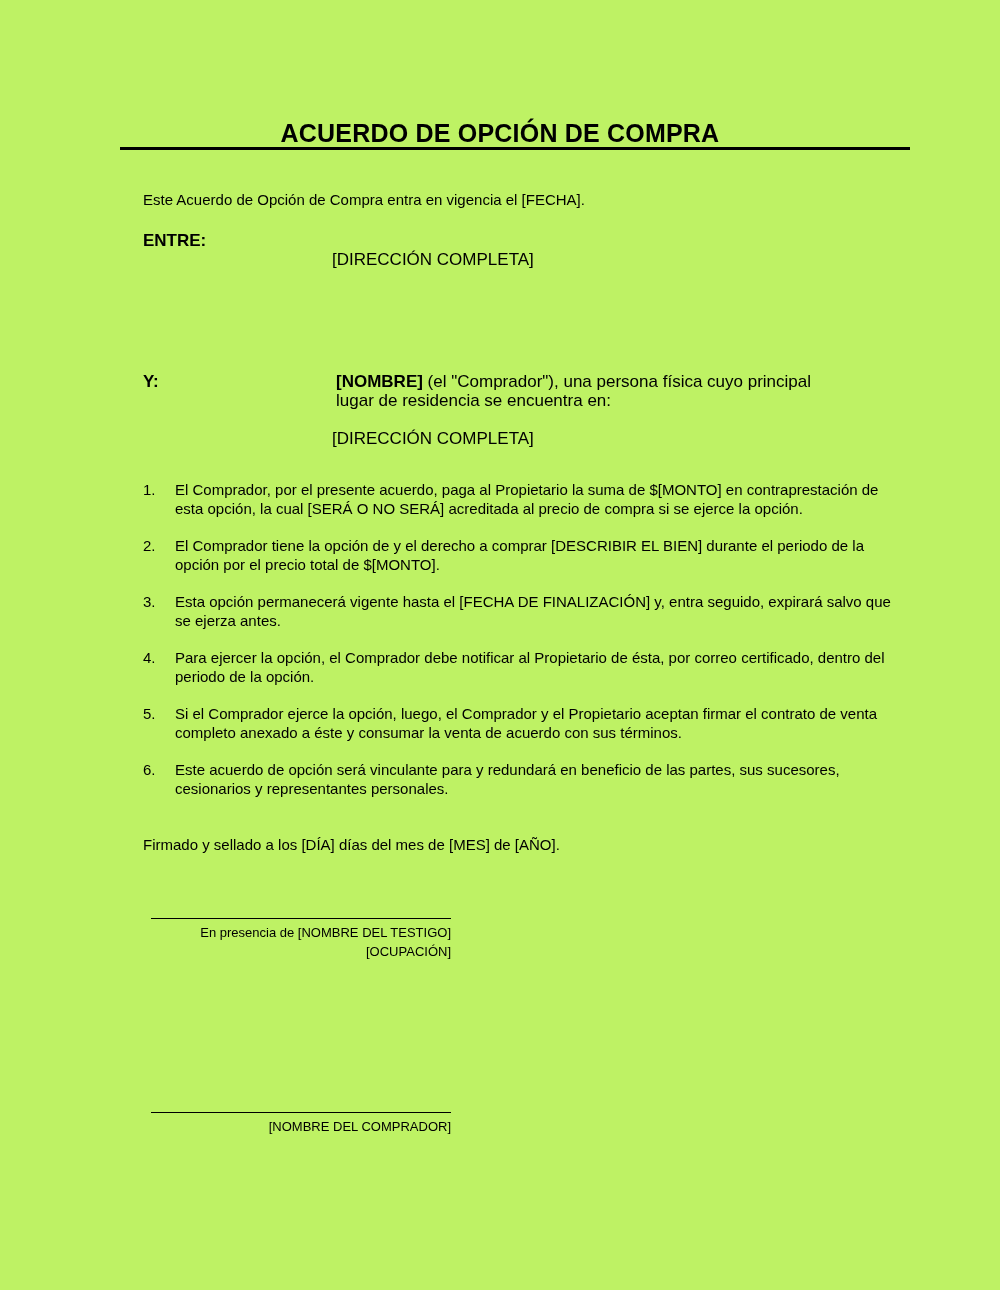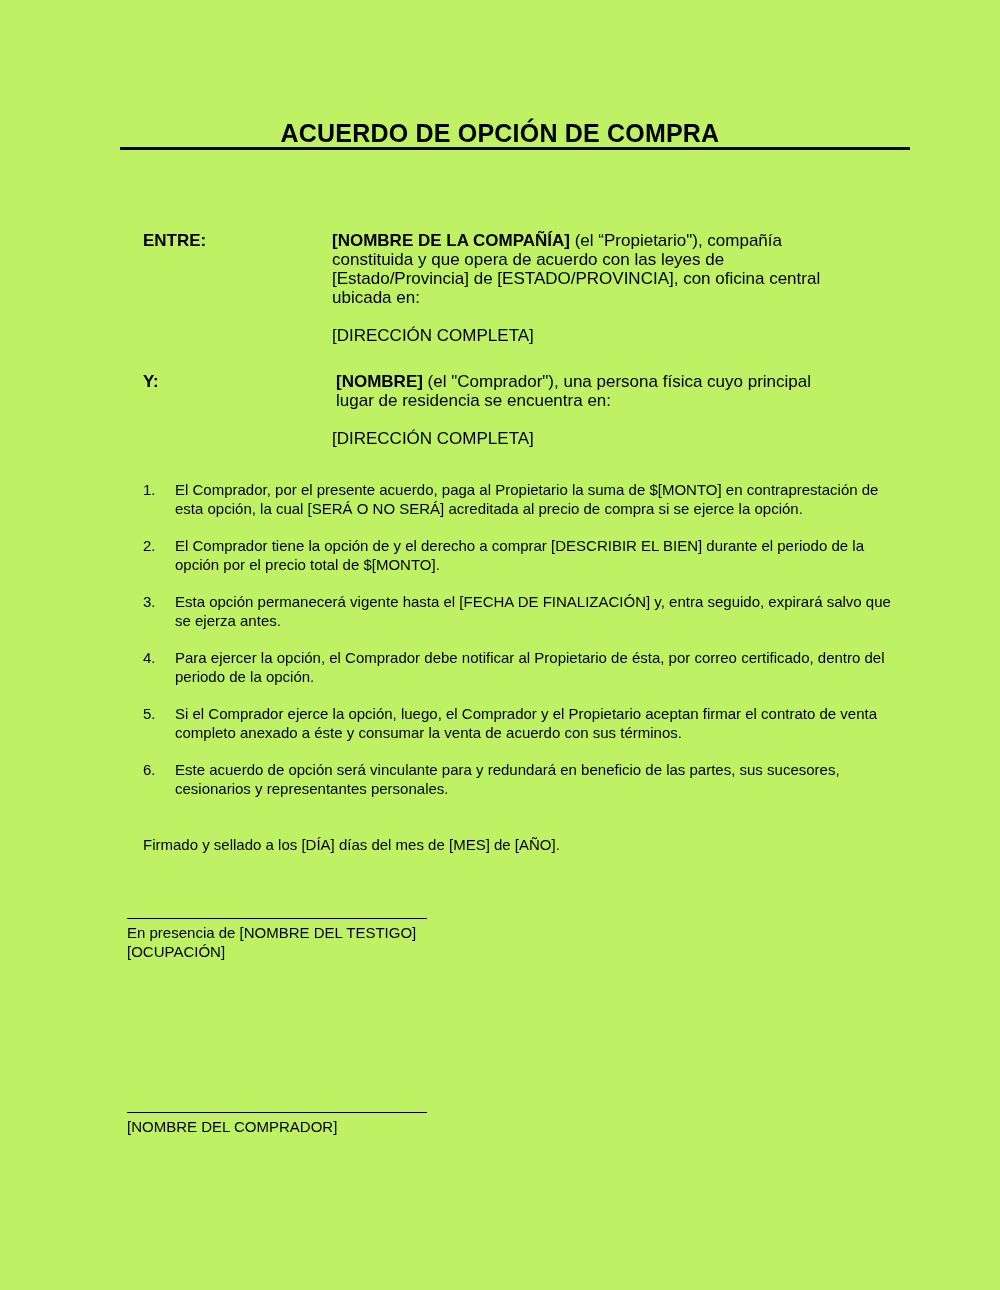--- a/index.html
+++ b/index.html
@@ -134,23 +134,24 @@
 
   
   .closing {
     top: 820px;
     width: 760px;
   }
 
   
   .sig-block {
     position: absolute;
-    left: 127px;
-    font-size: 15px;
-    line-height: 19px;
+    left: 151px;
+    font-size: 13px;
+    line-height: 19px;
+    text-align: right;
   }
   .sig-1 { top: 918px; }
   .sig-2 { top: 1030px; }
   .sig-3 { top: 1112px; }
 
   .sig-line {
     width: 300px;
     height: 1px;
     background: #000000;
     margin-bottom: 4px;
@@ -163,26 +164,26 @@
 </style>
 </head>
 <body>
 
 <div class="page">
 
   <h1 class="doc-title">ACUERDO DE OPCIÓN DE COMPRA</h1>
 
   <div class="title-rule"></div>
 
+  <p class="body-text intro">Este Acuerdo de Opción de Compra entra en vigencia el [FECHA].</p>
 
   <div class="party-block party-entre">
     <div class="party-row">
       <span class="party-label">ENTRE:</span>
       <div class="party-content">
-        <p class="party-para-main"><span class="strong">[NOMBRE DE LA COMPAÑÍA]</span><span> (el “Propietario"), compañía constituida y que opera de acuerdo con las leyes de [Estado/Provincia] de [ESTADO/PROVINCIA], con oficina central ubicada en:</span></p>
         <p class="party-address">[DIRECCIÓN COMPLETA]</p>
       </div>
     </div>
   </div>
 
   <div class="party-block party-y">
     <div class="party-row">
       <span class="party-label">Y:</span>
       <div class="party-content nudge-first">
         <p class="party-para-main"><span class="strong">[NOMBRE]</span><span> (el "Comprador"), una persona física cuyo principal lugar de residencia se encuentra en:</span></p>

